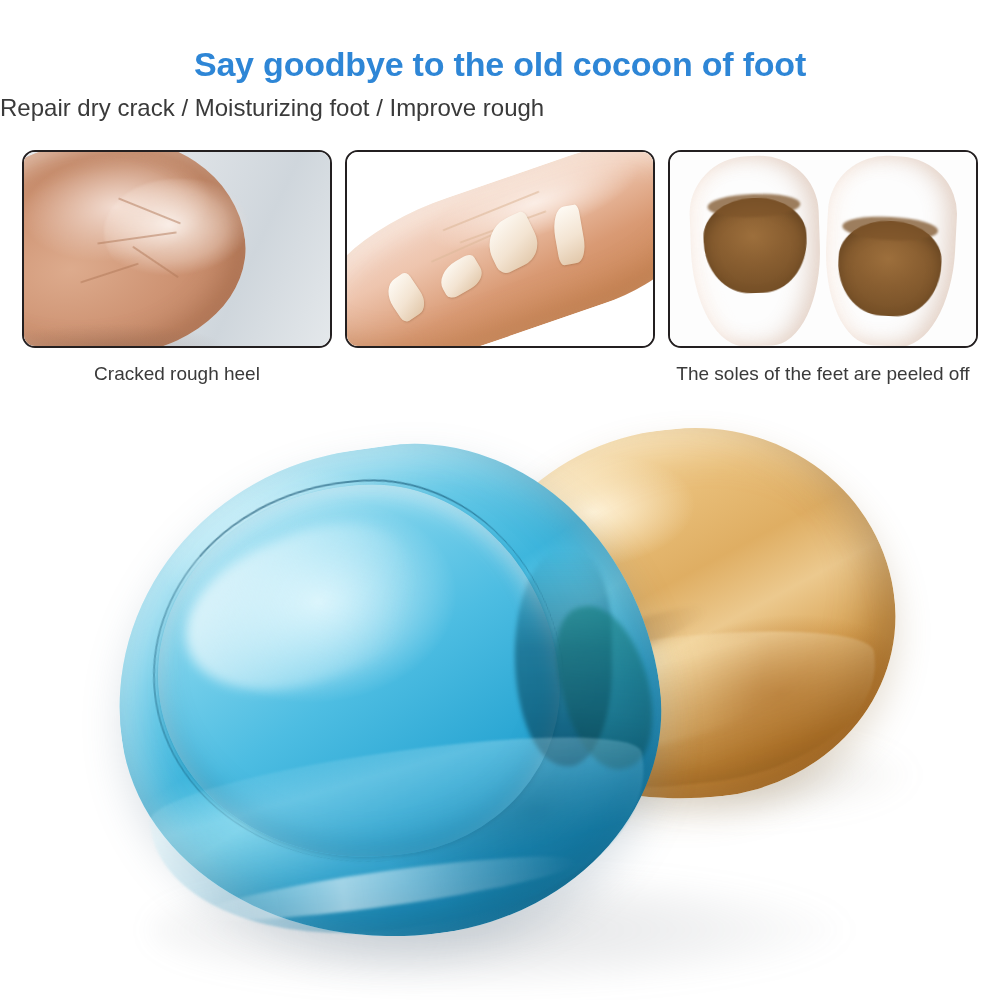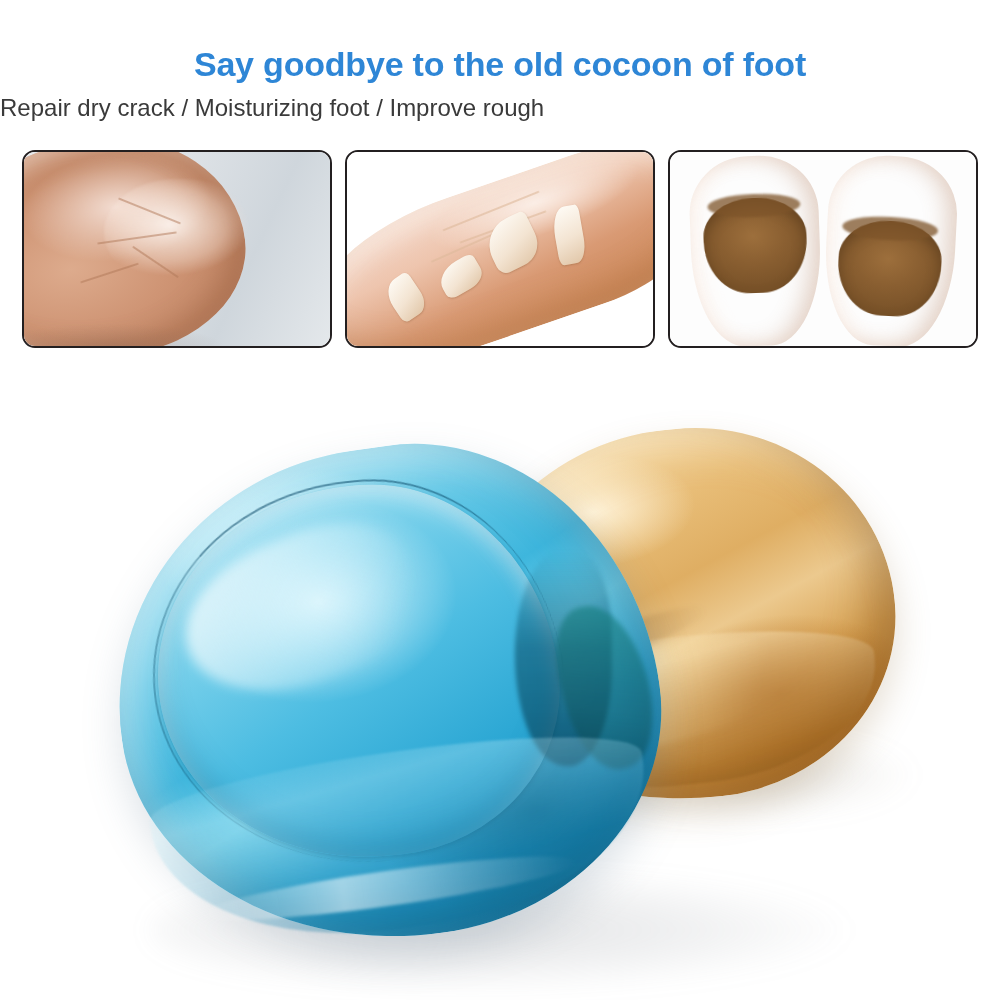--- a/index.html
+++ b/index.html
@@ -323,20 +323,22 @@
             <div class="callus" style="top:34%;height:50%;"></div>
             <div class="callus-edge" style="left:12%;top:32%;width:74%;height:12%;"></div>
           </div>
         </div>
       </div>
     </div>
 
   </div>
 
   <div class="caption-row">
+    <div class="caption">Cracked rough heel</div>
+    <div class="caption">The soles of the feet are peeled off</div>
   </div>
 
   <div class="hero">
     <div class="ground-shadow gold-sh"></div>
 
     <div class="device-gold">
       <div class="gold-dark-crease"></div>
       <div class="gold-spec"></div>
       <div class="gold-rim"></div>
     </div>

